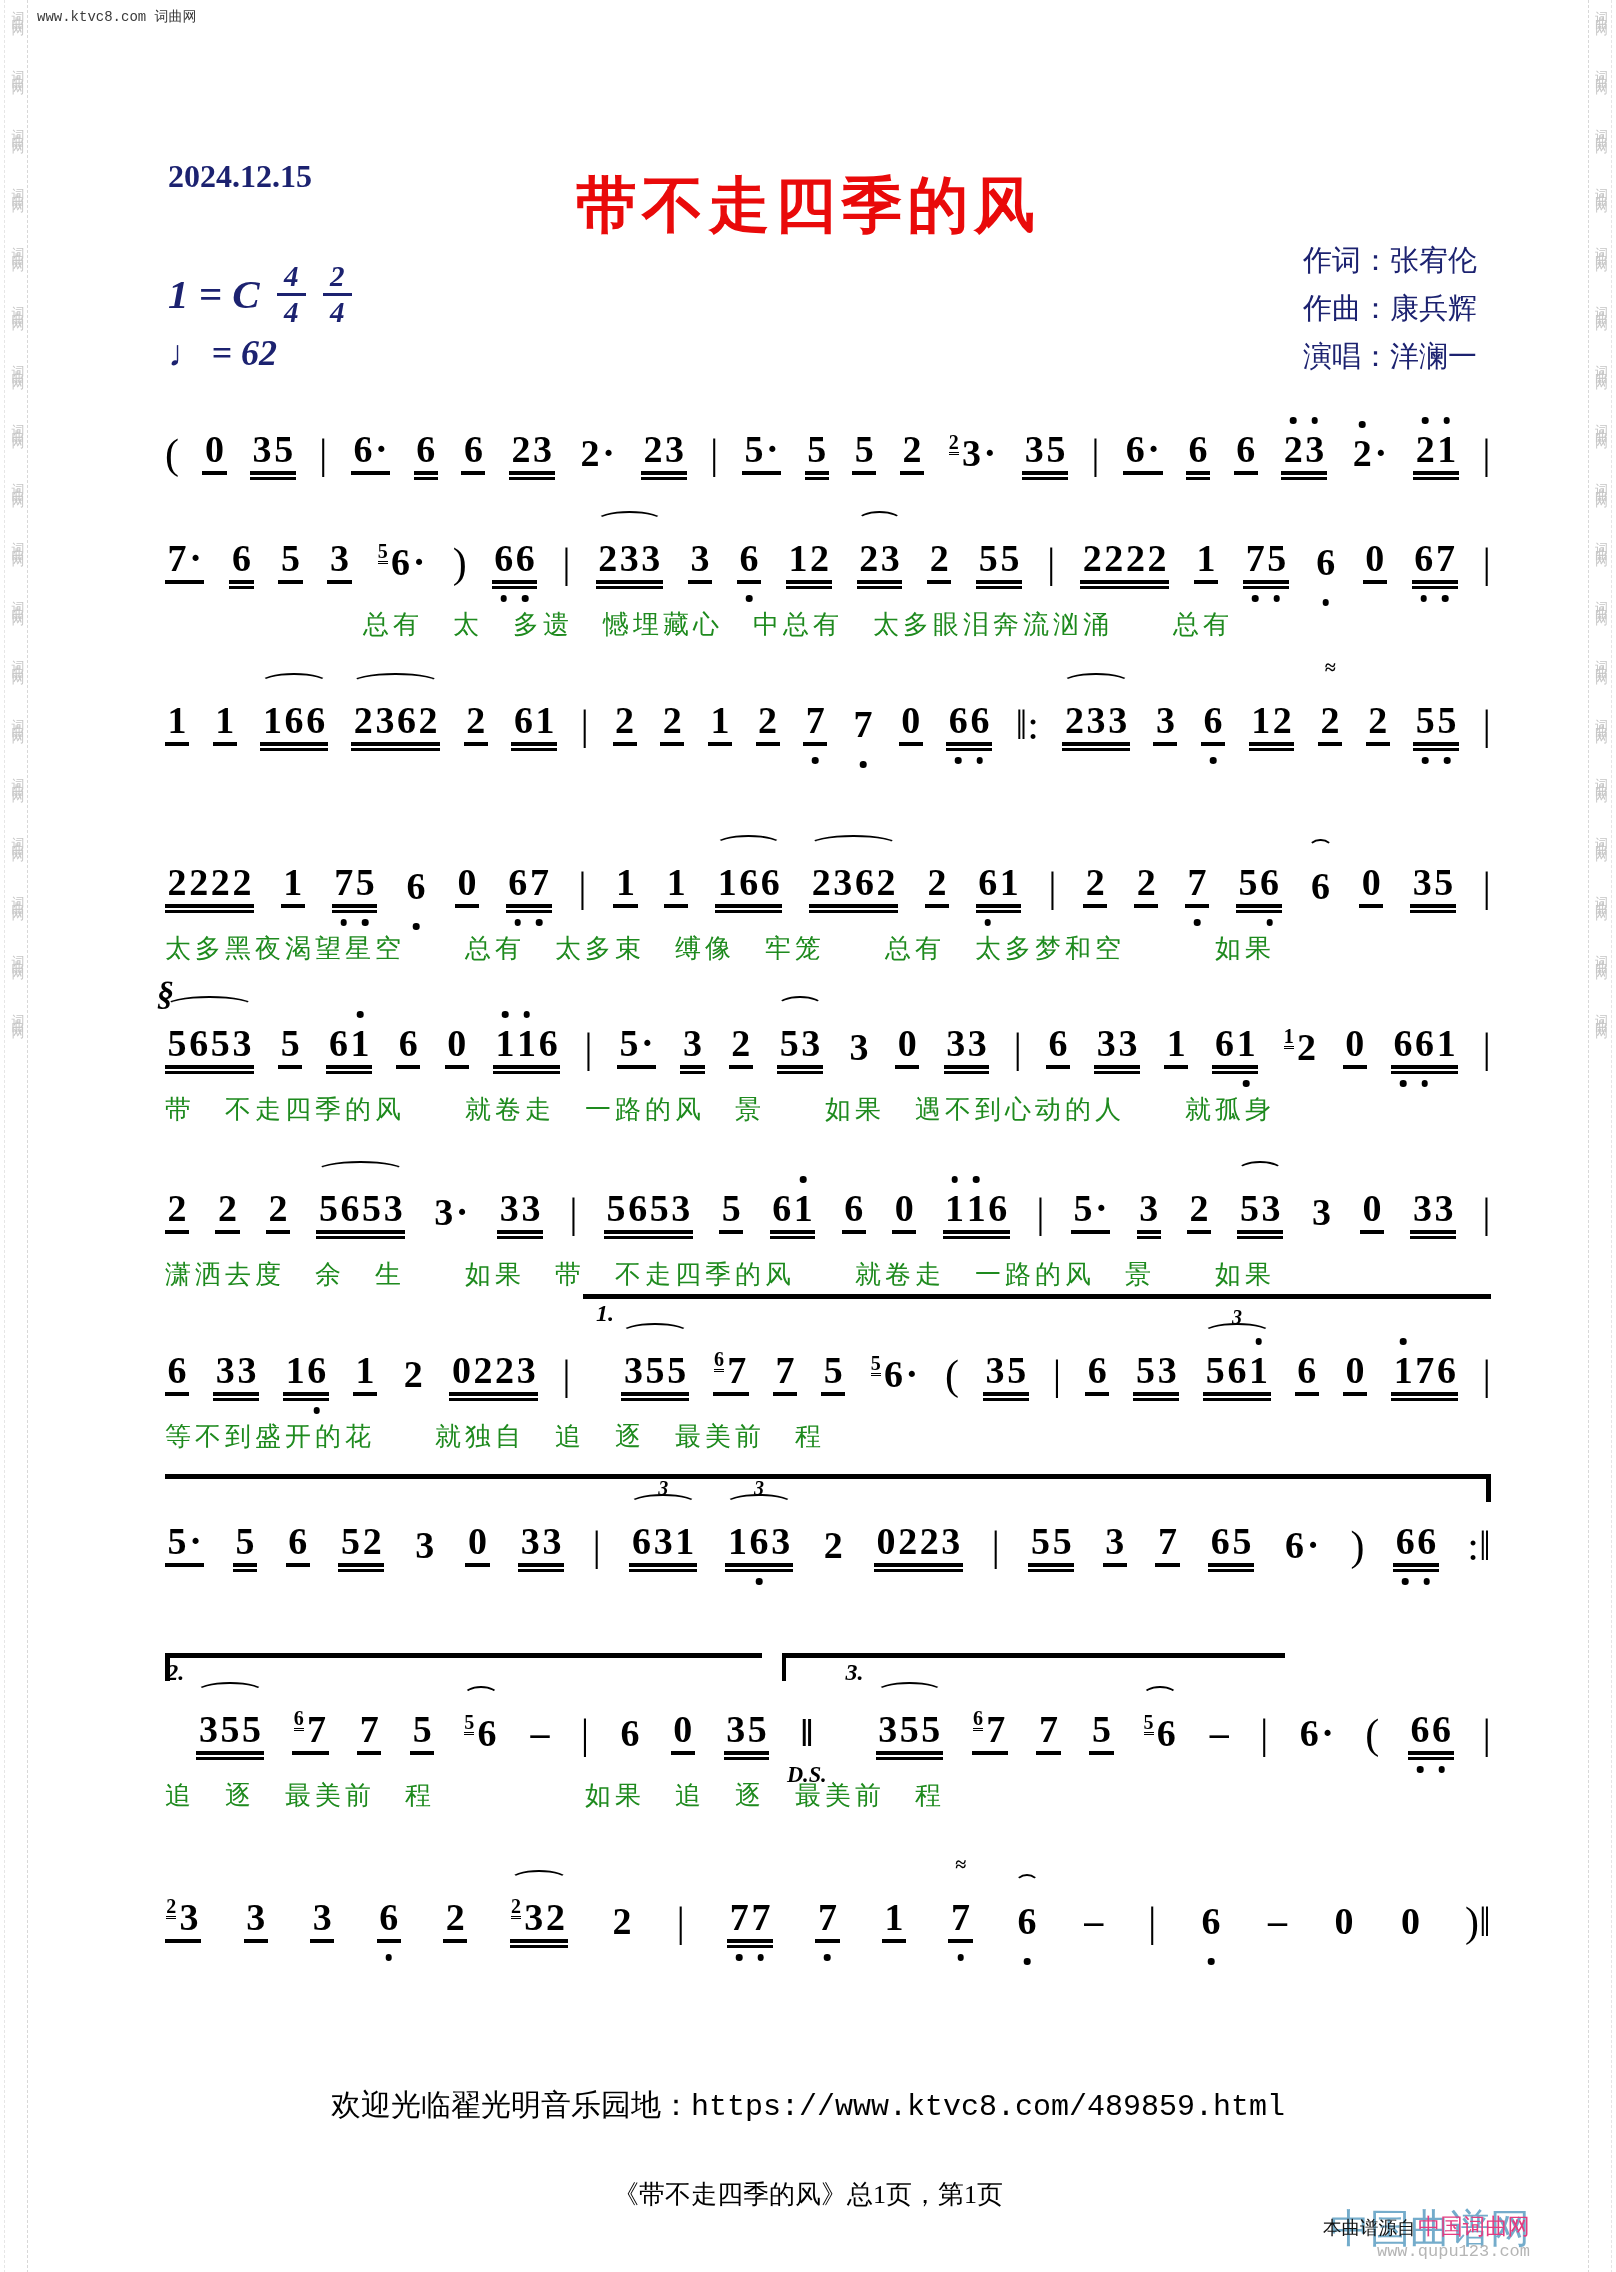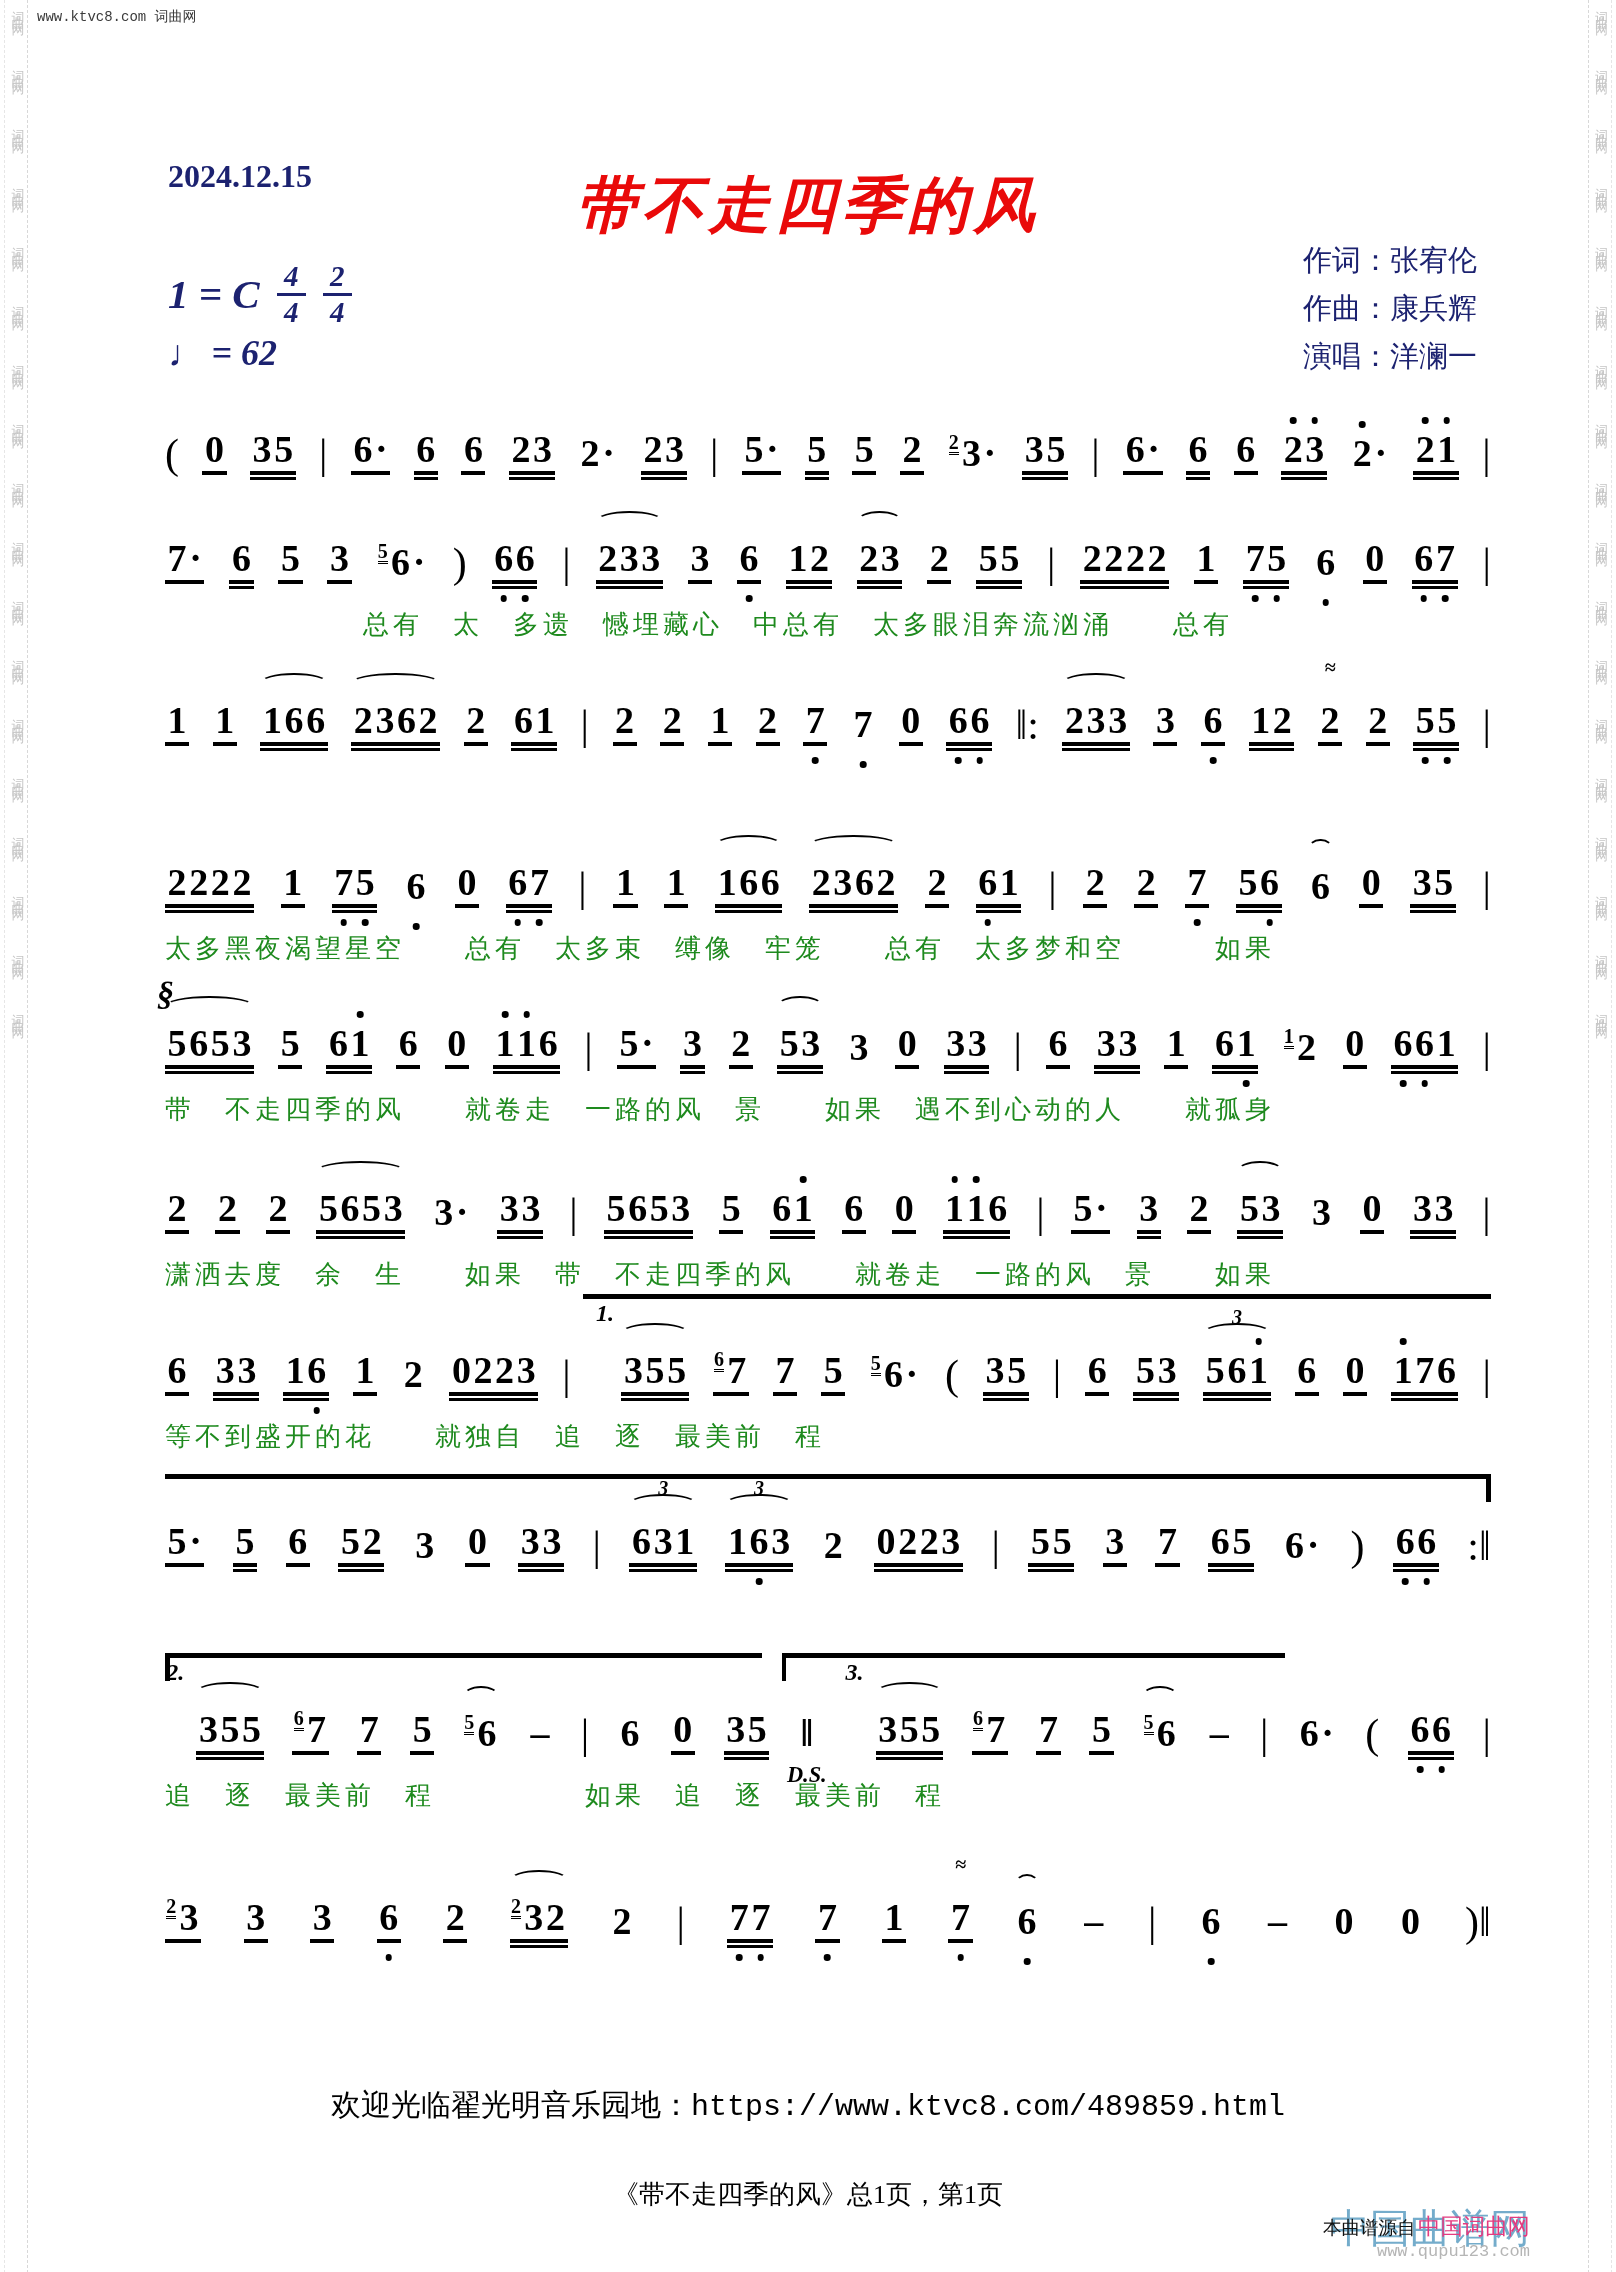--- a/index.html
+++ b/index.html
@@ -13,21 +13,21 @@
   .edge-left{left:4px;border-right:0.7px dashed #d8d8d8;border-left:0.7px dashed #e6e6e6;}
   .edge-right{right:4px;border-left:0.7px dashed #d8d8d8;border-right:0.7px dashed #e6e6e6;}
 
   .tl-watermark{position:absolute;left:37px;top:8px;font-size:14px;color:#3a3a3a;
       font-family:"Liberation Mono",monospace;text-align:center;}
 
   
   .date{position:absolute;left:168px;top:158px;font-size:32px;font-weight:bold;
       color:#1c2270;}
   .title{position:absolute;left:0;right:0;top:165px;text-align:center;font-size:61px;
-      font-weight:bold;font-style:italic;color:#e90a0a;letter-spacing:5.3px;}
+      font-weight:bold;color:#e90a0a;letter-spacing:5.3px;}
   .credits{position:absolute;right:139px;top:237px;text-align:left;font-size:29px;
       color:#1c2270;line-height:1.65;}
   .meta{position:absolute;left:168px;top:261px;color:#1c2270;font-style:italic;}
   .meta .keyrow{display:flex;align-items:center;gap:17px;font-size:41px;font-weight:bold;}
   .frac{display:inline-flex;flex-direction:column;align-items:center;font-size:29px;
       font-weight:bold;line-height:1.05;}
   .frac b{display:block;}
   .frac .fbar{width:29px;height:3.3px;background:#1c2270;margin:1.3px 0;}
   .temporow{display:flex;align-items:center;gap:6.6px;font-size:36px;font-weight:bold;margin-top:4px;}
   .temporow .notehead{font-size:37px;}

